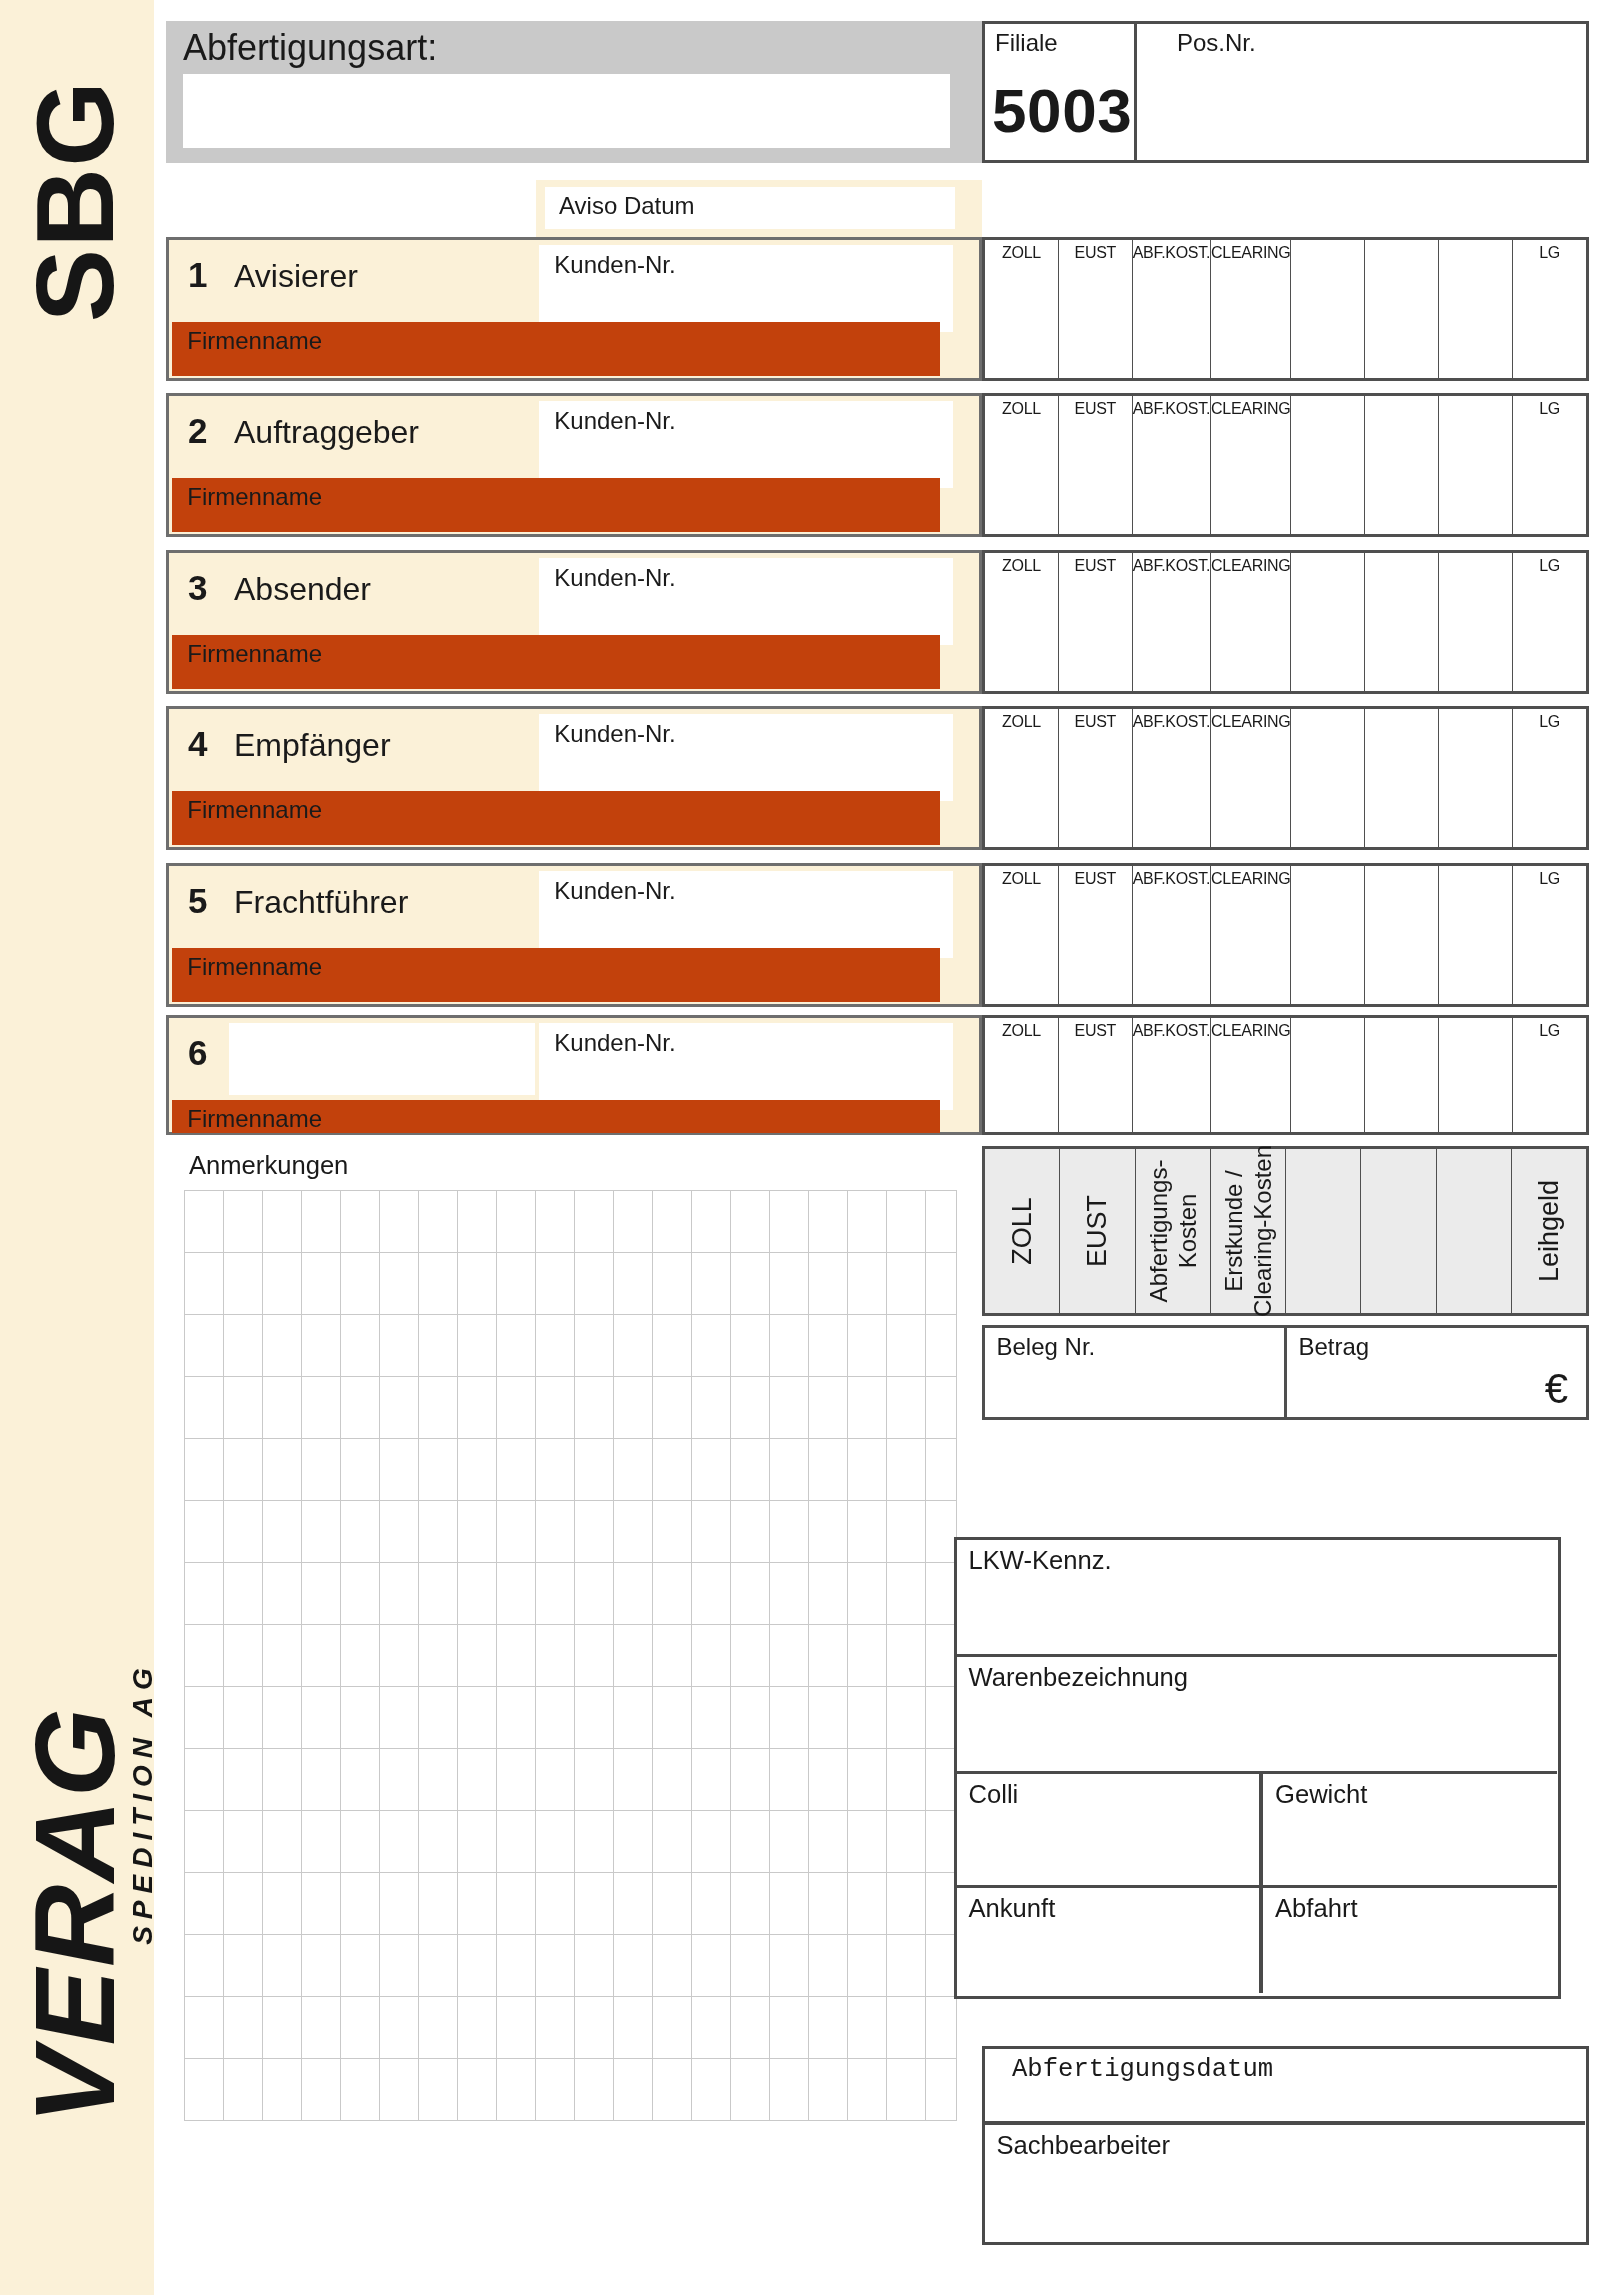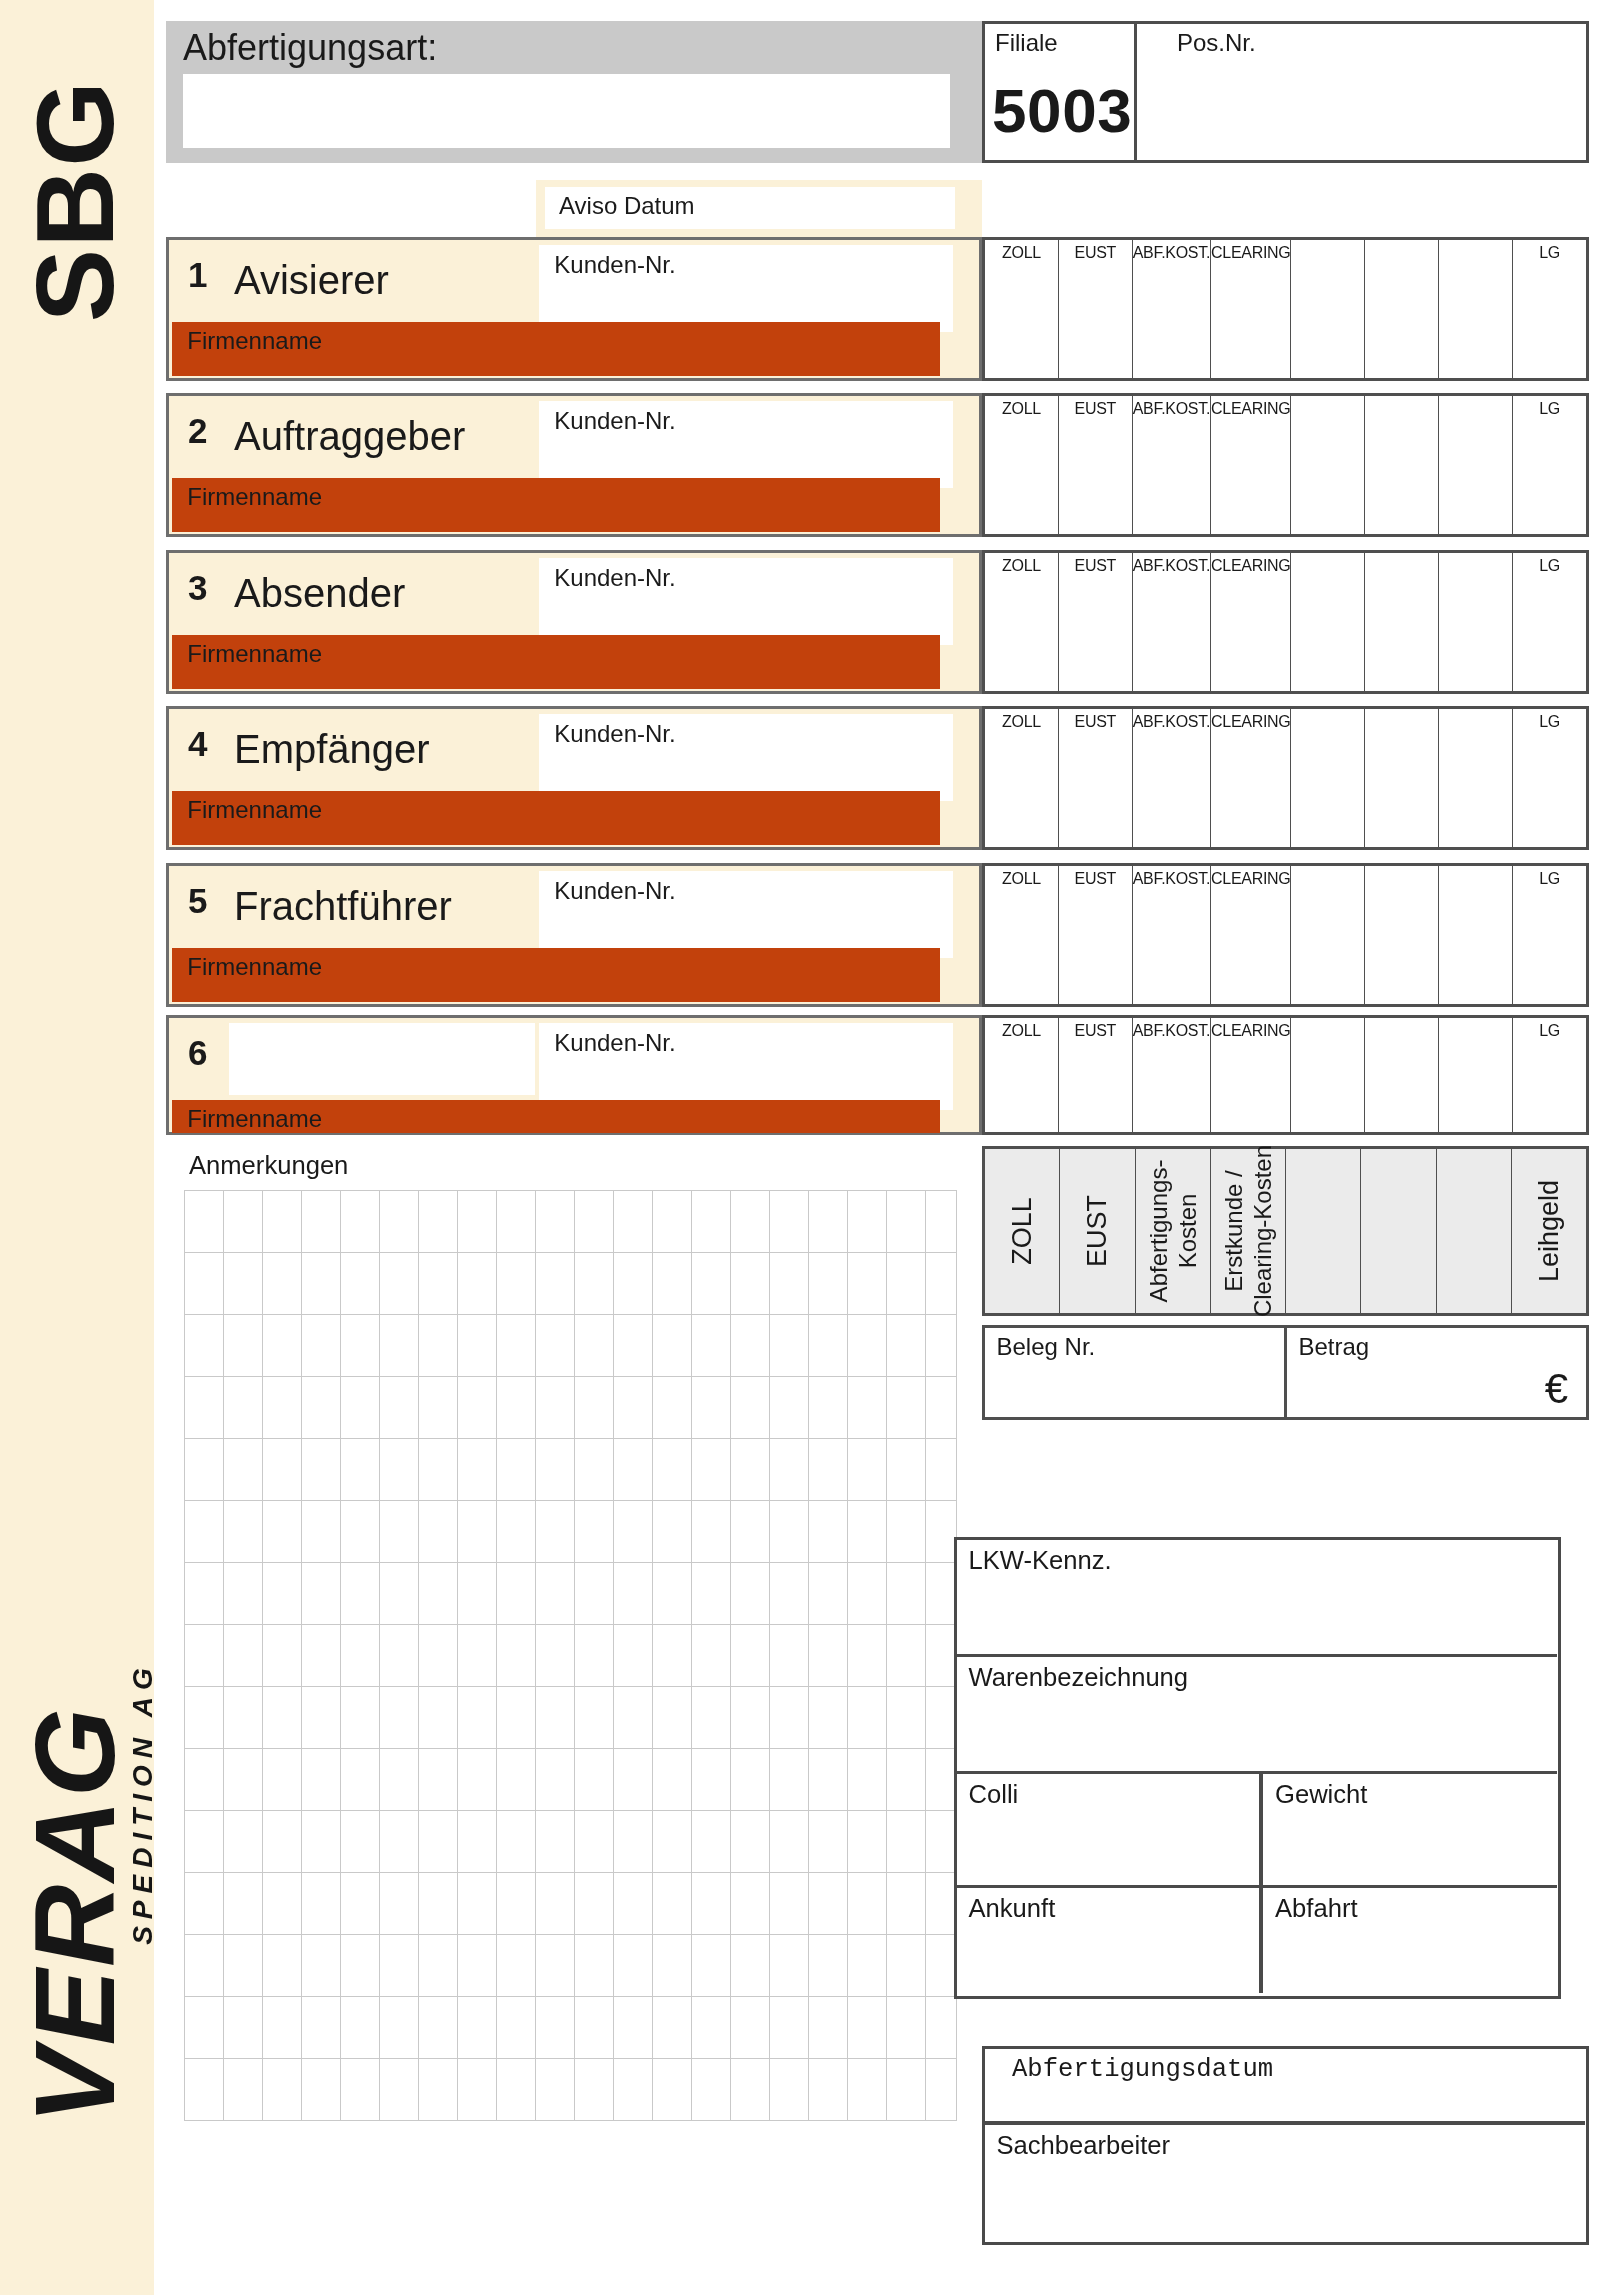--- a/index.html
+++ b/index.html
@@ -40,21 +40,21 @@
 
   
   .abl{left:982px;width:607px;background:#fff;border:3.2px solid #4F4F4F;box-sizing:border-box;display:flex;}
   .abl .c{flex:1;border-left:1.9px solid #4F4F4F;text-align:center;padding-top:3.8px;box-sizing:border-box;}
   .abl .c:first-child{border-left:none;}
   .abl .c span{font-size:16px;letter-spacing:-0.3px;}
 
   
   .sec{left:166px;width:816px;background:#FBF1D8;border:3.8px solid #6E6E6E;box-sizing:border-box;}
   .sec .num{position:absolute;left:19px;top:15.3px;font-size:35px;font-weight:700;}
-  .sec .nm{position:absolute;left:65px;top:18px;font-size:40px;}
+  .sec .nm{position:absolute;left:65px;top:18px;font-size:32px;}
   .sec .kbox{position:absolute;left:370px;top:5.1px;width:414px;height:87px;background:#fff;}
   .sec .kbox span{position:absolute;left:15.3px;top:6.4px;font-size:24px;}
   .sec .fbox{position:absolute;left:3px;top:82px;width:768px;height:54px;background:#c2410c;}
   .sec .fbox span{position:absolute;left:15.3px;top:5.1px;font-size:24px;}
   .sec .nbox{position:absolute;left:60px;top:5.1px;width:306px;height:72px;background:#fff;}
 
   
   .abf{left:982px;top:1146px;width:607px;height:170px;background:#EBEBEB;border:3.2px solid #4F4F4F;
        box-sizing:border-box;display:flex;}
   .abf .c{flex:1;border-left:1.9px solid #4F4F4F;position:relative;}

